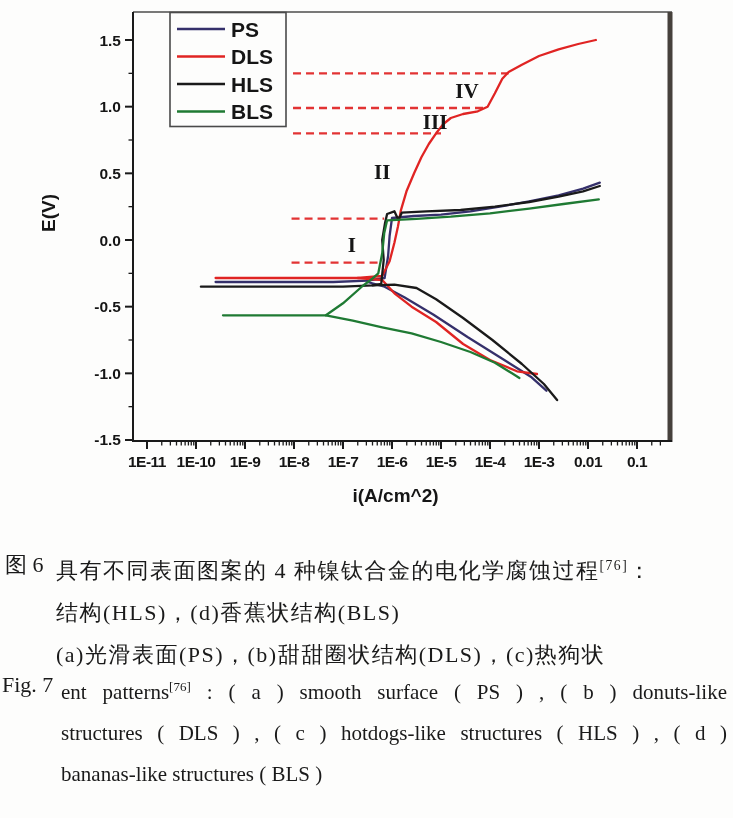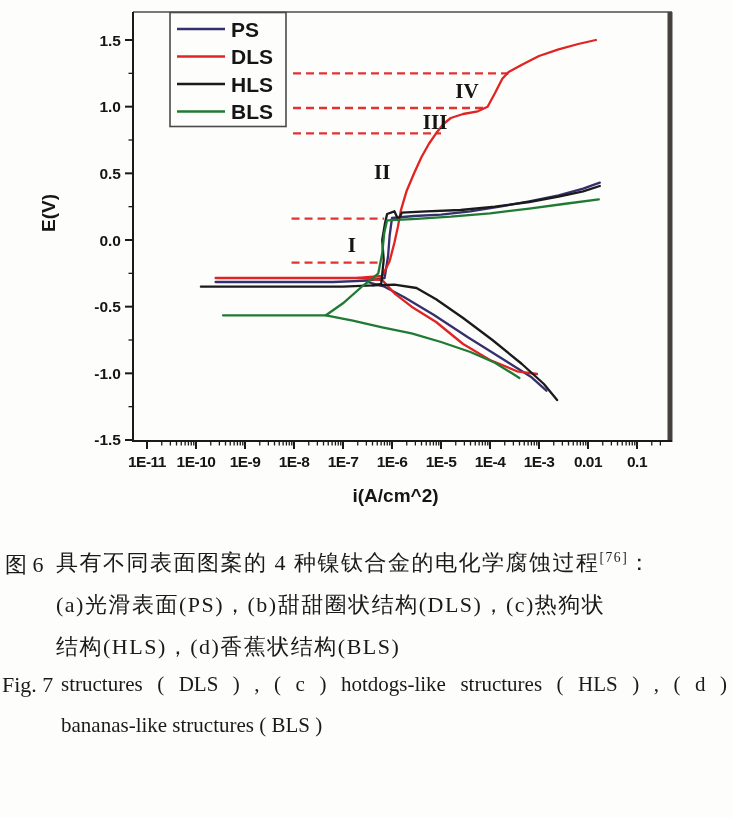--- a/index.html
+++ b/index.html
@@ -4,21 +4,21 @@
 <style>
   html,body{margin:0;padding:0;background:#ffffff;}
   #page{position:relative;width:733px;height:818px;background:#fdfdfc;overflow:hidden;
         font-family:"Liberation Serif","DejaVu Serif",serif;color:#1a1a1a;}
   #chart-wrap{position:absolute;left:0;top:0;width:733px;height:522px;}
   svg text{user-select:none;}
   .cap{position:absolute;left:0;width:733px;}
   .cap-label{position:absolute;top:16px;font-size:22px;}
   .zh .cap-label{left:5px;}
   .en .cap-label{left:2px;}
-  .cap-body{position:absolute;top:8px;}
+  .cap-body{position:absolute;top:16px;}
   .zh .cap-body{left:56px;width:660px;}
   .en .cap-body{left:61px;width:666px;}
   .cap-line{font-size:22px;line-height:42px;white-space:nowrap;}
   .en .cap-line{font-size:21px;line-height:41px;white-space:normal;}
   .just{text-align:justify;text-align-last:justify;}
   .zh .cap-line{letter-spacing:1.5px;}
   sup{font-size:0.62em;vertical-align:super;line-height:0;}
 </style>
 </head>
 <body>
@@ -183,26 +183,27 @@
         <text x="231" y="91.5" fill="#151515" font-family="&quot;Liberation Sans&quot;,&quot;DejaVu Sans&quot;,sans-serif" font-size="21" font-weight="bold">HLS</text>
         <line x1="177" y1="111.5" x2="225" y2="111.5" stroke="#1f7a33" stroke-width="2.6"></line>
         <text x="231" y="119" fill="#151515" font-family="&quot;Liberation Sans&quot;,&quot;DejaVu Sans&quot;,sans-serif" font-size="21" font-weight="bold">BLS</text>
       </svg>
   </div>
 
   <div class="cap zh" style="top:534px">
     <span class="cap-label">图 6</span>
     <div class="cap-body">
       <div class="cap-line"><span>具有不同表面图案的 4 种镍钛合金的电化学腐蚀过程</span><sup>[76]</sup><span>：</span></div>
+      <div class="cap-line">结构(HLS)，(d)香蕉状结构(BLS)</div>
       <div class="cap-line">(a)光滑表面(PS)，(b)甜甜圈状结构(DLS)，(c)热狗状</div>
-      <div class="cap-line">结构(HLS)，(d)香蕉状结构(BLS)</div>
     </div>
   </div>
 
   <div class="cap en" style="top:656px">
     <span class="cap-label">Fig. 7</span>
     <div class="cap-body">
+      <div class="cap-line just"><span>ent patterns</span><sup>[76]</sup><span> : ( a ) smooth surface ( PS ) , ( b ) donuts-like</span></div>
       <div class="cap-line just">structures ( DLS ) , ( c ) hotdogs-like structures ( HLS ) , ( d )</div>
       <div class="cap-line">bananas-like structures ( BLS )</div>
     </div>
   </div>
 
 </div>
 
 </body></html>

